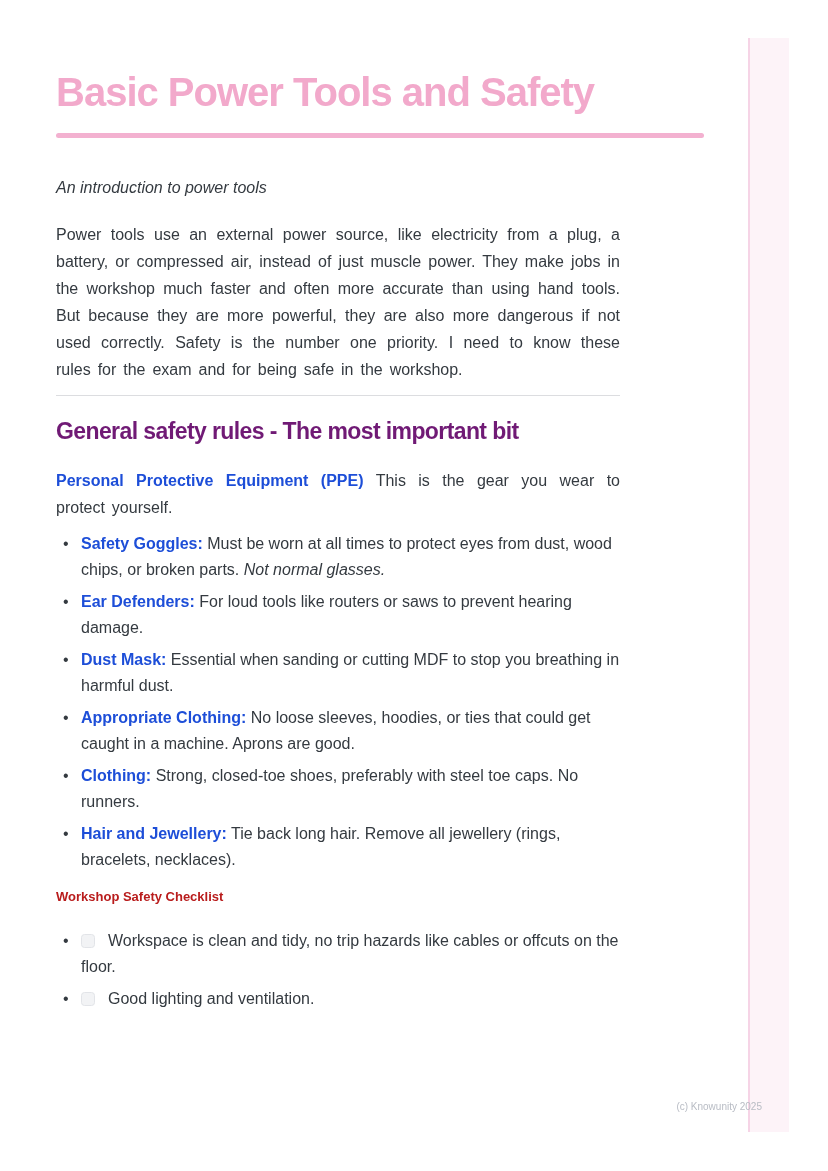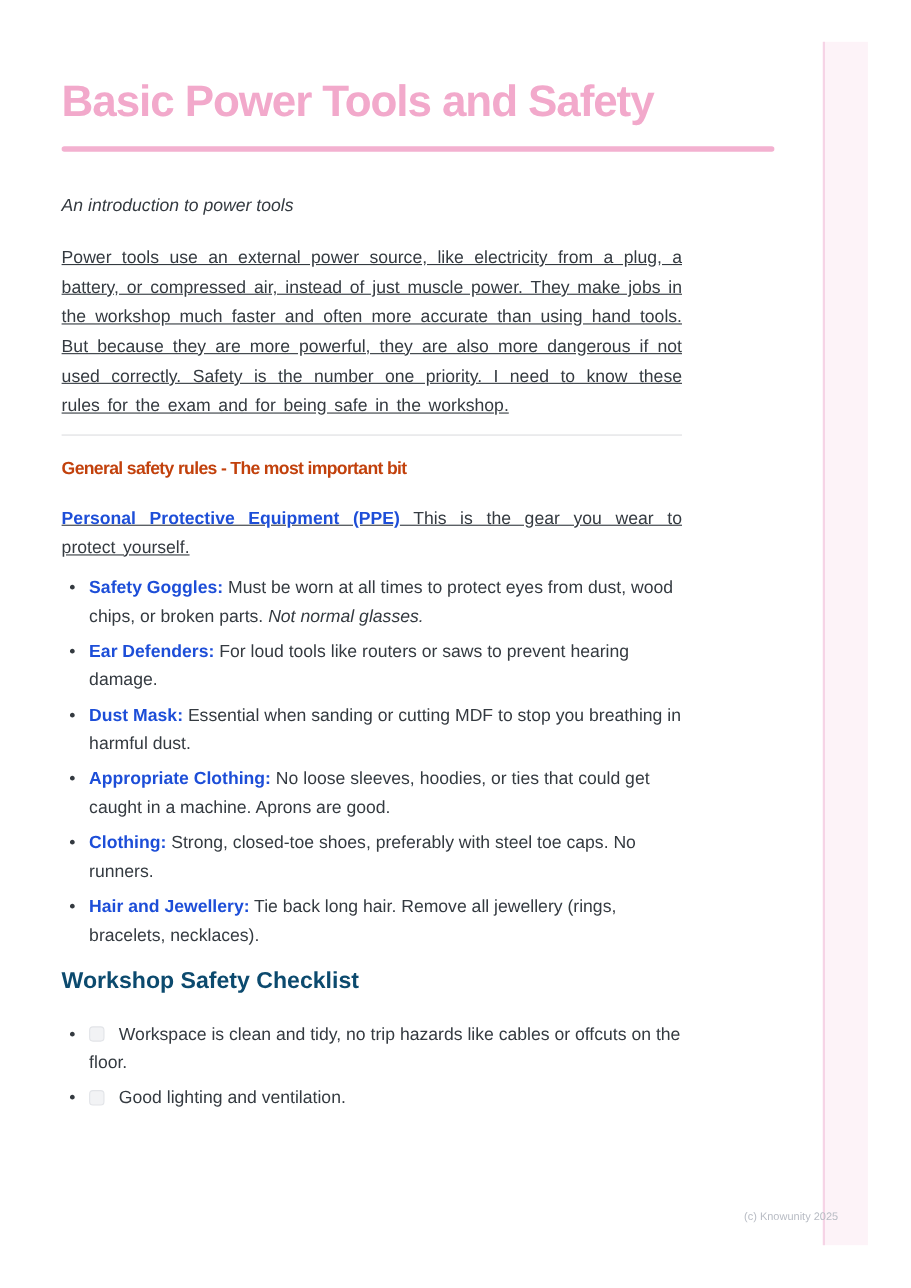--- a/index.html
+++ b/index.html
@@ -41,34 +41,34 @@
     margin-top: 18px;
     width: 648px;
     height: 5px;
     background: #f3b1d0;
     border-radius: 3px;
   }
 
   .subtitle { margin-top: 38px; line-height: 23px; font-style: italic; }
 
   .para { margin-top: 22px; line-height: 27px; }
-  .justify { text-align: justify; word-spacing: 2.5px; text-decoration: underline; }
+  .justify { text-align: justify; word-spacing: 2.5px; }
 
   hr.divider {
     margin-top: 12px;
     border: none;
     border-top: 1px solid #dcdde0;
   }
 
   h2.section-heading {
     margin-top: 22px;
-    font-size: 16px;
+    font-size: 23px;
     font-weight: 700;
     letter-spacing: -0.6px;
-    color: #c2410c;
+    color: #701a75;
     white-space: nowrap;
   }
 
   strong { font-weight: 700; color: #1d4ed8; }
 
   ul.bullets {
     list-style: none;
     margin-top: 10px;
   }
   ul.bullets li {
@@ -78,23 +78,23 @@
     margin-bottom: 6px;
   }
   ul.bullets li .marker {
     position: absolute;
     left: 7px; top: 0;
     color: #343a40;
   }
 
   h3.checklist-heading {
     margin-top: 16px;
-    font-size: 21px;
+    font-size: 13px;
     font-weight: 700;
-    color: #0c4a6e;
+    color: #b91c1c;
   }
   ul.checklist { margin-top: 24px; }
   ul.checklist li { margin-bottom: 6px; }
 
   .checkbox {
     display: inline-block;
     width: 14px; height: 14px;
     border-radius: 3.5px;
     background: #f2f3f5;
     border: 1.5px solid #e2e4e8;

